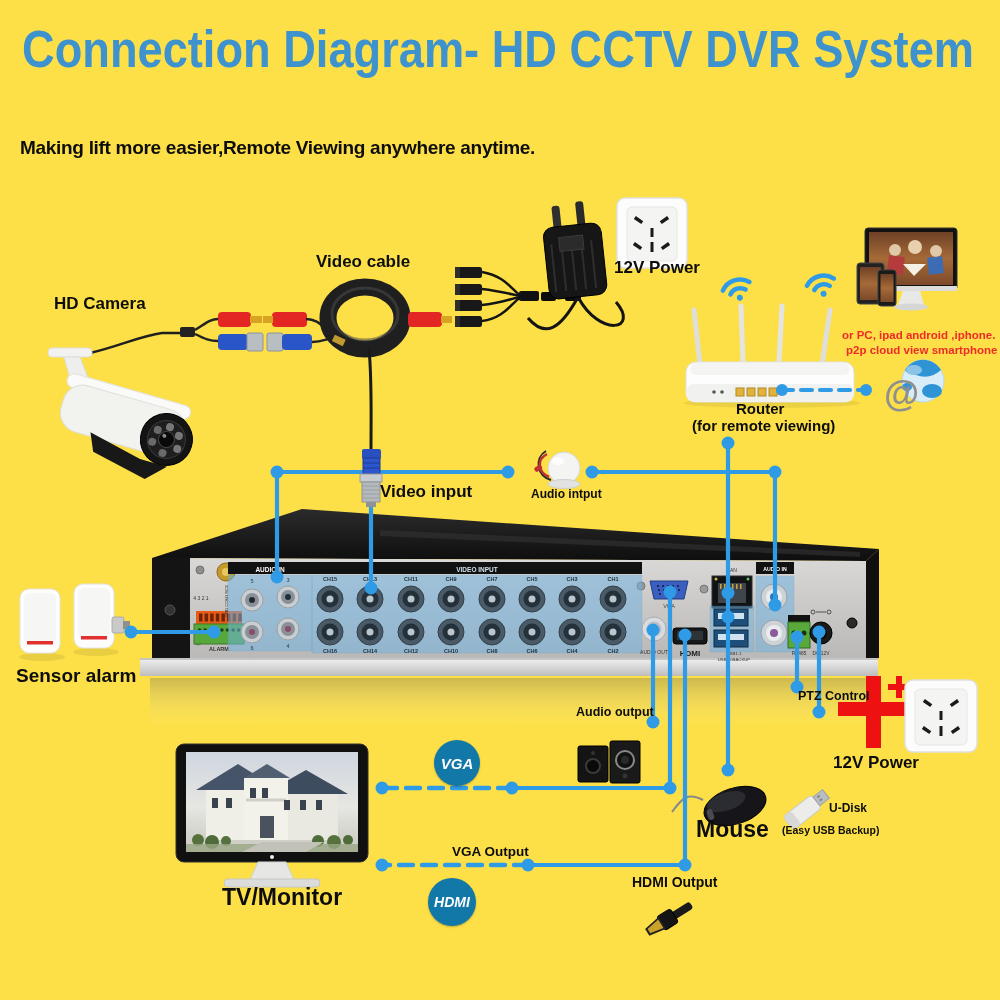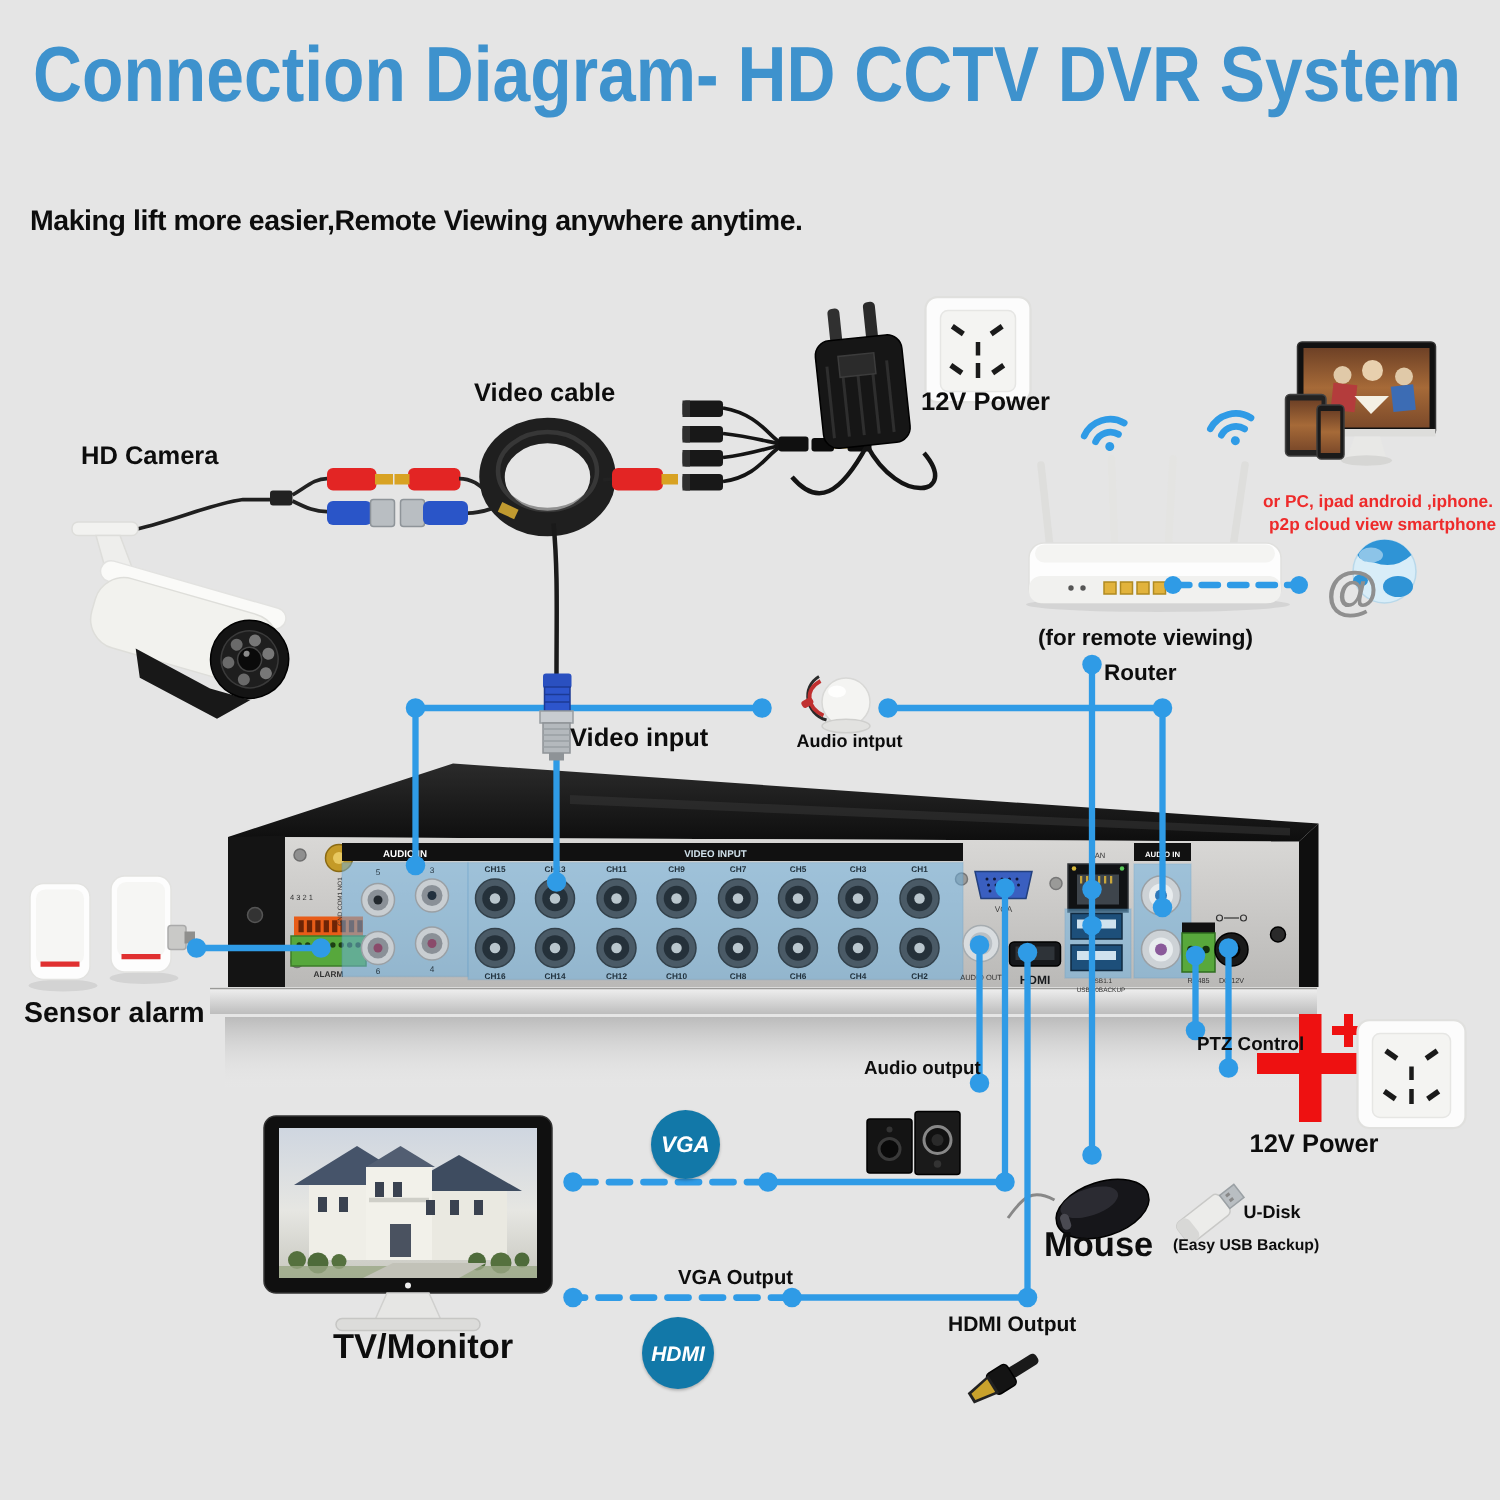--- a/index.html
+++ b/index.html
@@ -1,16 +1,16 @@
 <!DOCTYPE html>
 <html><head>
 <meta charset="utf-8">
 <style>
   html,body{margin:0;padding:0;background:#fff;}
-  #canvas{position:relative;width:1000px;height:1000px;background:#e5e5e5;overflow:hidden;
+  #canvas{position:relative;width:1000px;height:1000px;background:#fde047;overflow:hidden;
           font-family:"Liberation Sans",sans-serif;}
   #gfx{position:absolute;left:0;top:0;}
   .label{position:absolute;font-weight:bold;color:#0d0d0d;white-space:nowrap;
          font-family:"Liberation Sans",sans-serif;}
   .red{color:#ee2b2b;}
   .badge{position:absolute;border-radius:50%;background:#1278a8;color:#fff;
          font-style:italic;font-weight:bold;display:flex;align-items:center;
          justify-content:center;box-shadow:0 1px 2px rgba(0,0,0,.25);}
   .sub{letter-spacing:-0.3px;}
 </style>
@@ -630,21 +630,21 @@
 
 <div class="label sub" style="left:20px;top:137px;font-size:19px;">Making lift more easier,Remote Viewing anywhere anytime.</div>
 
 <div class="label" style="left:316px;top:252px;font-size:17px;">Video cable</div>
 <div class="label" style="left:614px;top:258px;font-size:17px;">12V Power</div>
 <div class="label" style="left:54px;top:294px;font-size:17px;">HD Camera</div>
 
 <div class="label red" style="left:846px;top:311px;font-size:11.5px;margin-top:33px;">p2p cloud  view smartphone</div>
 <div class="label red" style="left:842px;top:329px;font-size:11.5px;">or PC, ipad android ,iphone.</div>
 
-<div class="label" style="left:736px;top:400px;font-size:15px;margin-top:40px;">Router</div>
+<div class="label" style="left:736px;top:400px;font-size:15px;">Router</div>
 <div class="label" style="left:692px;top:417px;font-size:15px;">(for remote viewing)</div>
 
 <div class="label" style="left:380px;top:482px;font-size:17px;">Video input</div>
 <div class="label" style="left:531px;top:487px;font-size:12px;">Audio intput</div>
 
 <div class="label" style="left:16px;top:665px;font-size:19px;">Sensor alarm</div>
 <div class="label" style="left:576px;top:705px;font-size:12.5px;">Audio output</div>
 <div class="label" style="left:754px;top:689px;font-size:12.5px;margin-left:44px;">PTZ Control</div>
 <div class="label" style="left:833px;top:753px;font-size:17px;">12V Power</div>
 

